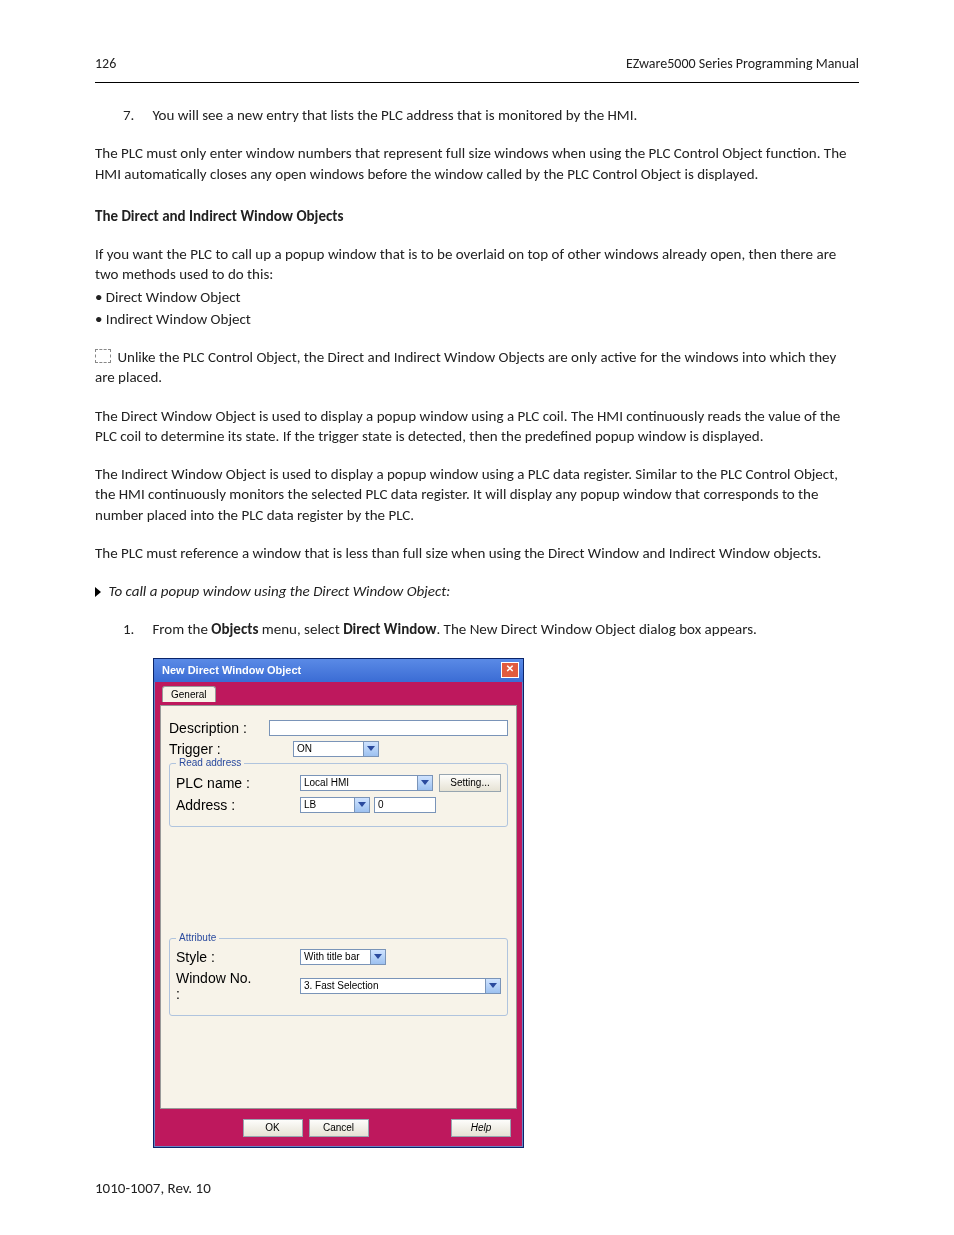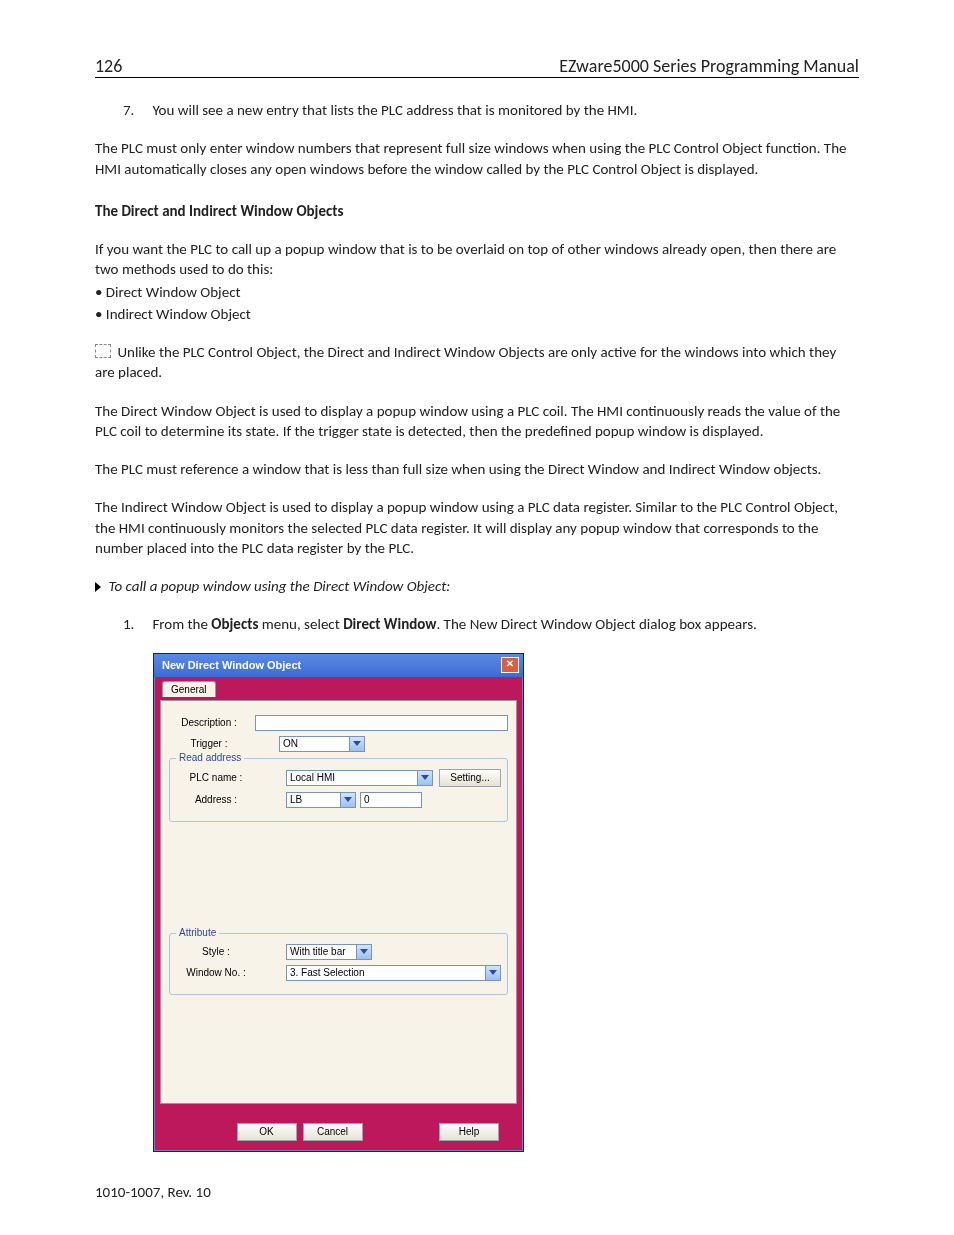--- a/index.html
+++ b/index.html
@@ -12,23 +12,23 @@
     width: 954px;
   }
   .page {
     padding: 55px 95px 40px 95px;
     box-sizing: border-box;
   }
   .hdr-row {
     display: flex;
     justify-content: space-between;
     border-bottom: 1px solid #000;
-    padding-bottom: 0;
+    padding-bottom: 10px;
     margin-bottom: 22px;
-    font-size: 18px;
+    font-size: 14px;
   }
   .ol-top { margin-left: 28px; }
   .ol-num { display: inline-block; width: 26px; }
   p { margin: 0 0 18px 0; line-height: 1.35; }
   .tight { margin-bottom: 2px; }
   .subhead { font-weight: bold; margin-top: 22px; }
   .bullet-line { margin: 0 0 2px 0; }
   .note-icon {
     display: inline-block;
     width: 14px; height: 12px;
@@ -95,21 +95,21 @@
     border-radius: 3px 3px 0 0;
   }
   .tabpanel {
     border: 1px solid #999;
     background: #f7f3e9;
     padding: 14px 8px 8px 8px;
     min-height: 380px;
     position: relative;
   }
   .form-row { display: flex; align-items: center; margin-bottom: 5px; }
-  .lbl { width: 80px; text-align: center; padding-right: 6px; font-size: 10px; }
+  .lbl { width: 80px; text-align: left; padding-right: 20px; font-size: 14px; }
   .field-txt {
     height: 16px;
     border: 1px solid #7a94b8;
     background: #fff;
     box-sizing: border-box;
     font-size: 10px;
     padding: 1px 3px;
   }
   .combo { position: relative; display: inline-block; padding-left: 24px; }
   .combo .drop {
@@ -141,23 +141,23 @@
     font-size: 10px;
     height: 18px;
     padding: 0 10px;
     box-sizing: border-box;
     cursor: default;
   }
   .btnrow {
     display: flex;
     gap: 6px;
     justify-content: center;
-    padding: 19px 6px 10px 6px;
-  }
-  .btnrow .help { margin-left: auto; margin-right: 12px; }
+    padding: 10px 6px 10px 6px;
+  }
+  .btnrow .help { margin-left: auto; margin-right: 0; font-style: italic; }
   .spacer-big { height: 105px; }
   .footer { margin-top: 30px; font-size: 15px; }
 </style>
 </head>
 <body>
 
 <div class="page">
 
   <div class="hdr-row">
     <span>126</span>
@@ -175,22 +175,22 @@
 
   <p class="tight">If you want the PLC to call up a popup window that is to be overlaid on top of other windows already open, then there are two methods used to do this:</p>
   <p class="bullet-line">•  Direct Window Object</p>
   <p>•  Indirect Window Object</p>
 
   <p>
     <span class="note-icon"></span><span> Unlike the PLC Control Object, the Direct and Indirect Window Objects are only active for the windows into which they are placed.</span>
   </p>
 
   <p>The Direct Window Object is used to display a popup window using a PLC coil. The HMI continuously reads the value of the PLC coil to determine its state. If the trigger state is detected, then the predefined popup window is displayed.</p>
+  <p>The Indirect Window Object is used to display a popup window using a PLC data register. Similar to the PLC Control Object, the HMI continuously monitors the selected PLC data register. It will display any popup window that corresponds to the number placed into the PLC data register by the PLC.</p>
   <p>The PLC must reference a window that is less than full size when using the Direct Window and Indirect Window objects.</p>
-  <p>The Indirect Window Object is used to display a popup window using a PLC data register. Similar to the PLC Control Object, the HMI continuously monitors the selected PLC data register. It will display any popup window that corresponds to the number placed into the PLC data register by the PLC.</p>
 
   <p>
     <span class="tri"></span>
     <em>To call a popup window using the Direct Window Object:</em>
   </p>
 
   <p class="ol-top">
     <span class="ol-num">1.</span>
     <span>From the </span><b>Objects</b><span> menu, select </span><b>Direct Window</b><span>. The New Direct Window Object dialog box appears.</span>
   </p>

